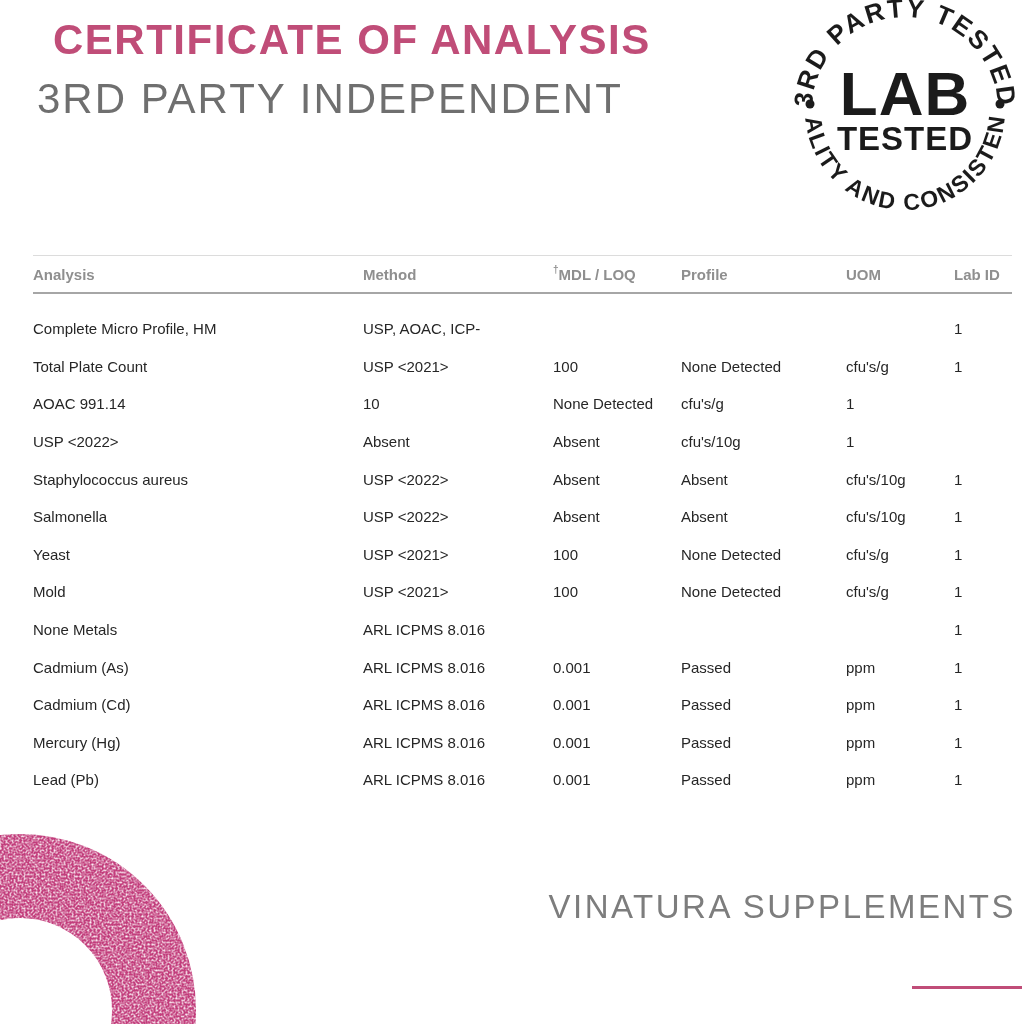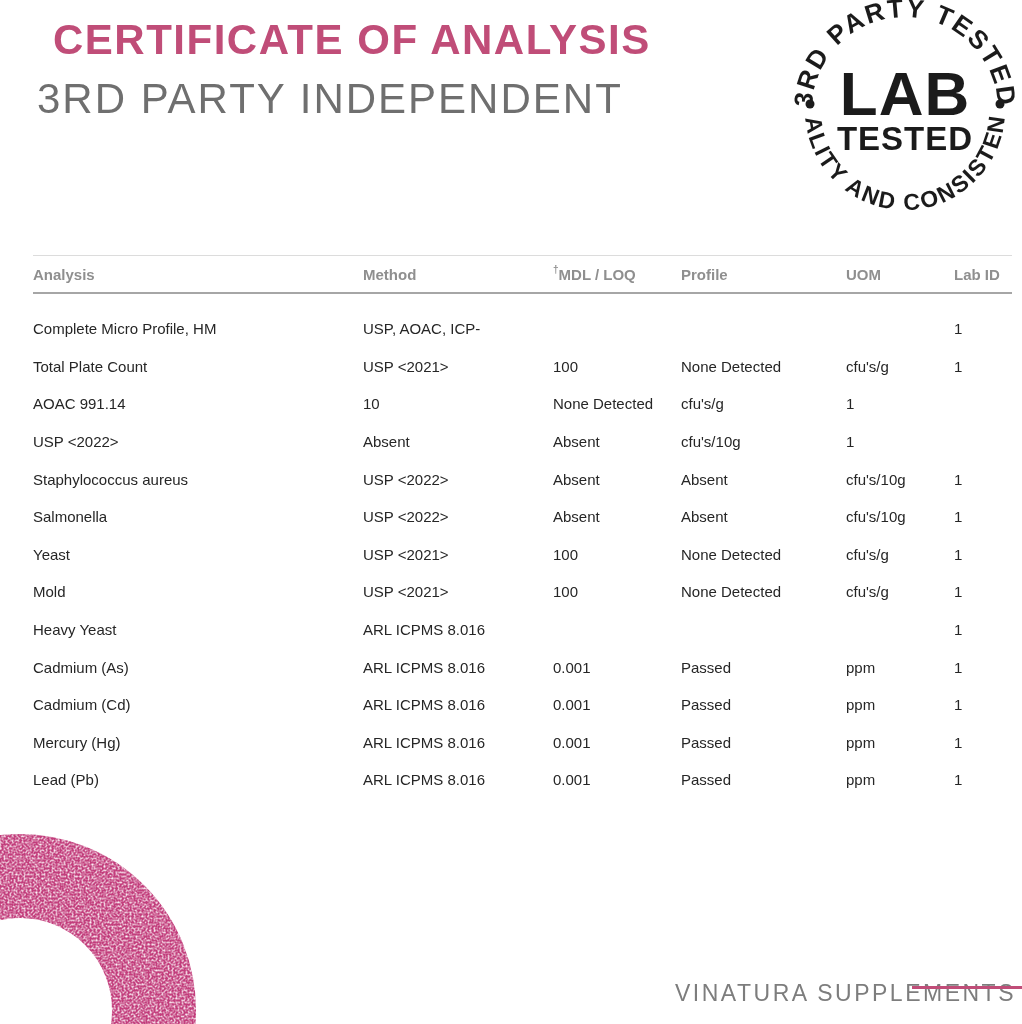--- a/index.html
+++ b/index.html
@@ -75,22 +75,22 @@
   .c5 { text-align: left; }
   .thead sup { font-size: 10px; position: relative; top: -1px; }
 
   
   .donut { position: absolute; left: -160px; top: 830px; width: 400px; height: 194px; }
 
   
   .brand {
     position: absolute;
     right: 6px;
-    top: 980px;
-    font-size: 23px;
+    top: 888px;
+    font-size: 33px;
     letter-spacing: 2.5px;
     color: var(--brand-gray);
     white-space: nowrap;
   }
   .brand-line {
     position: absolute;
     right: 0;
     top: 986px;
     width: 110px;
     height: 3px;
@@ -188,21 +188,21 @@
   </div>
       <div class="trow">
     <div class="c0">Mold</div>
     <div class="c1">USP &lt;2021&gt;</div>
     <div class="c2">100</div>
     <div class="c3">None Detected</div>
     <div class="c4">cfu's/g</div>
     <div class="c5">1</div>
   </div>
       <div class="trow">
-    <div class="c0">Heavy Yeast</div>
+    <div class="c0">None Metals</div>
     <div class="c1">ARL ICPMS 8.016</div>
     <div class="c2"></div>
     <div class="c3"></div>
     <div class="c4"></div>
     <div class="c5">1</div>
   </div>
       <div class="trow">
     <div class="c0">Cadmium (As)</div>
     <div class="c1">ARL ICPMS 8.016</div>
     <div class="c2">0.001</div>

